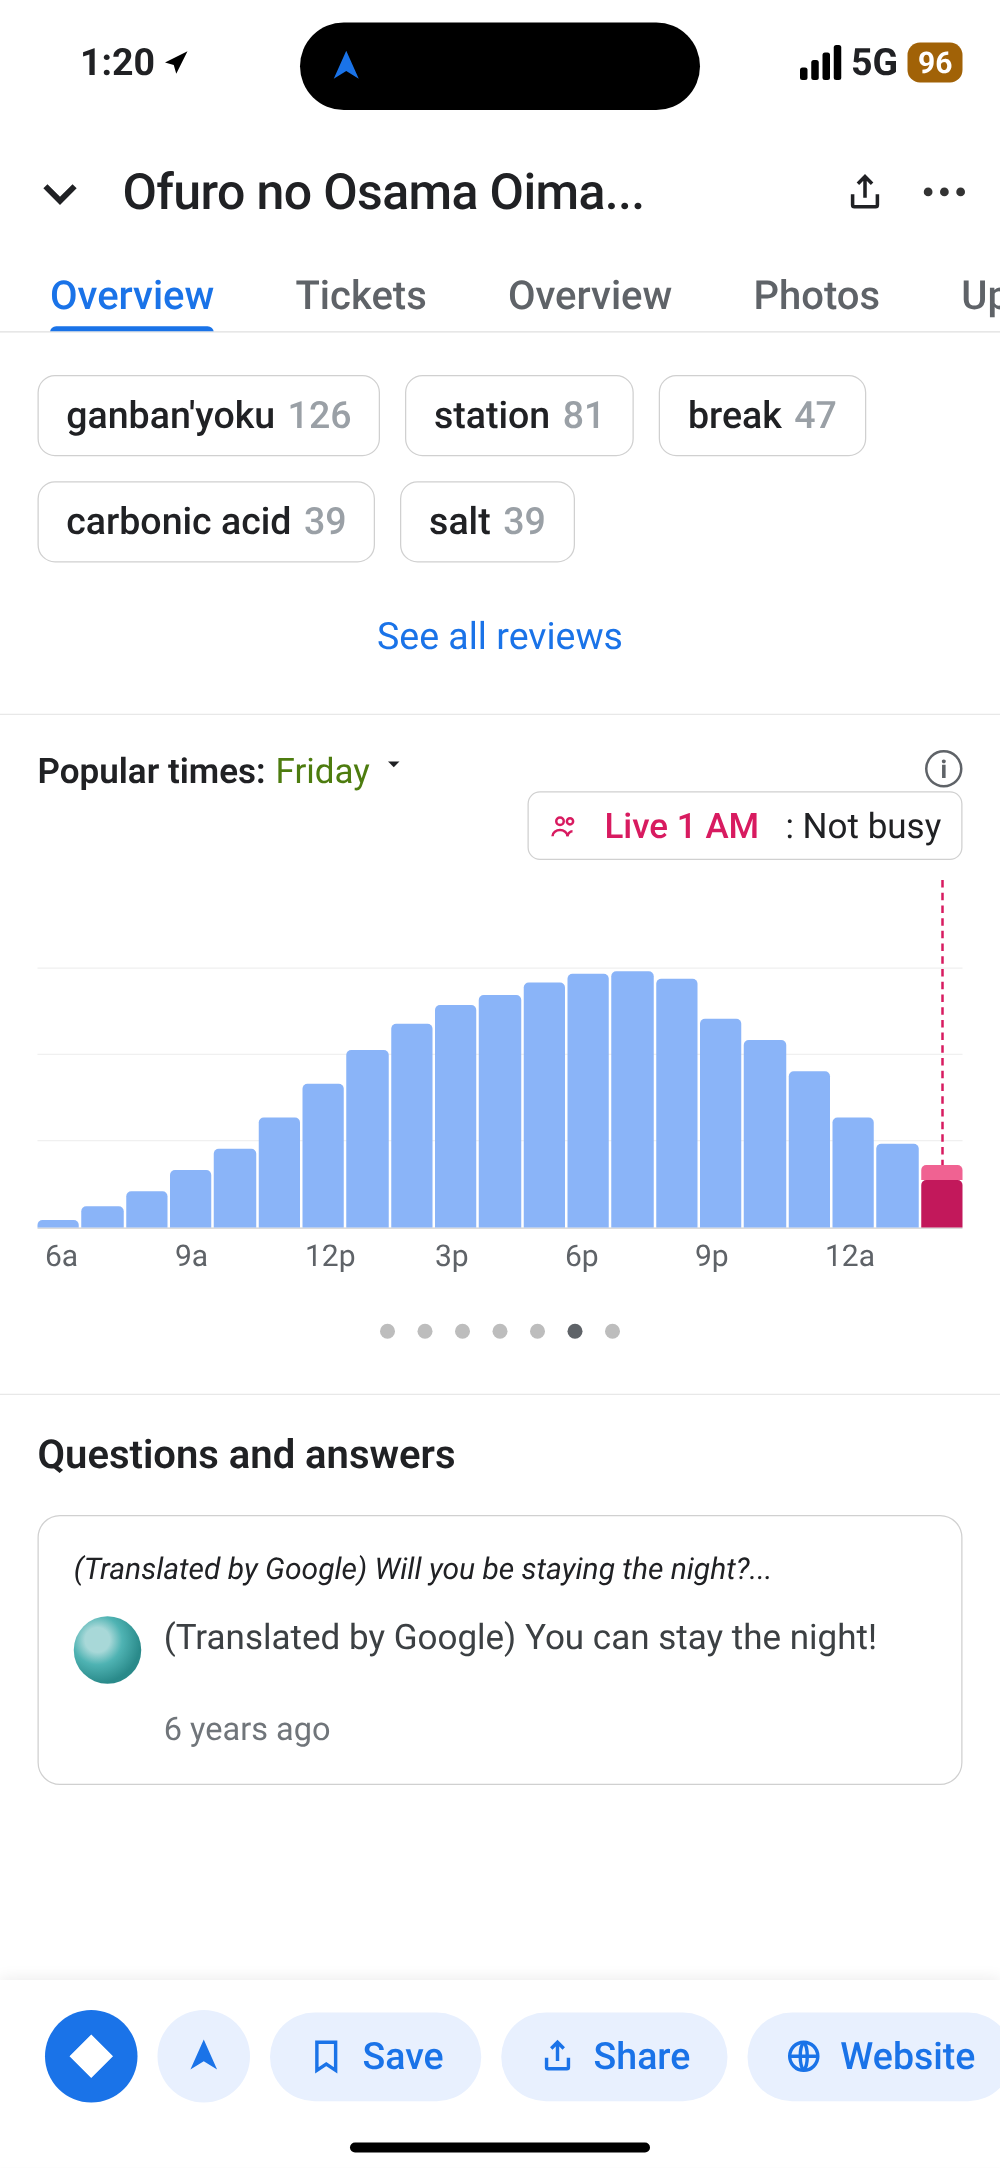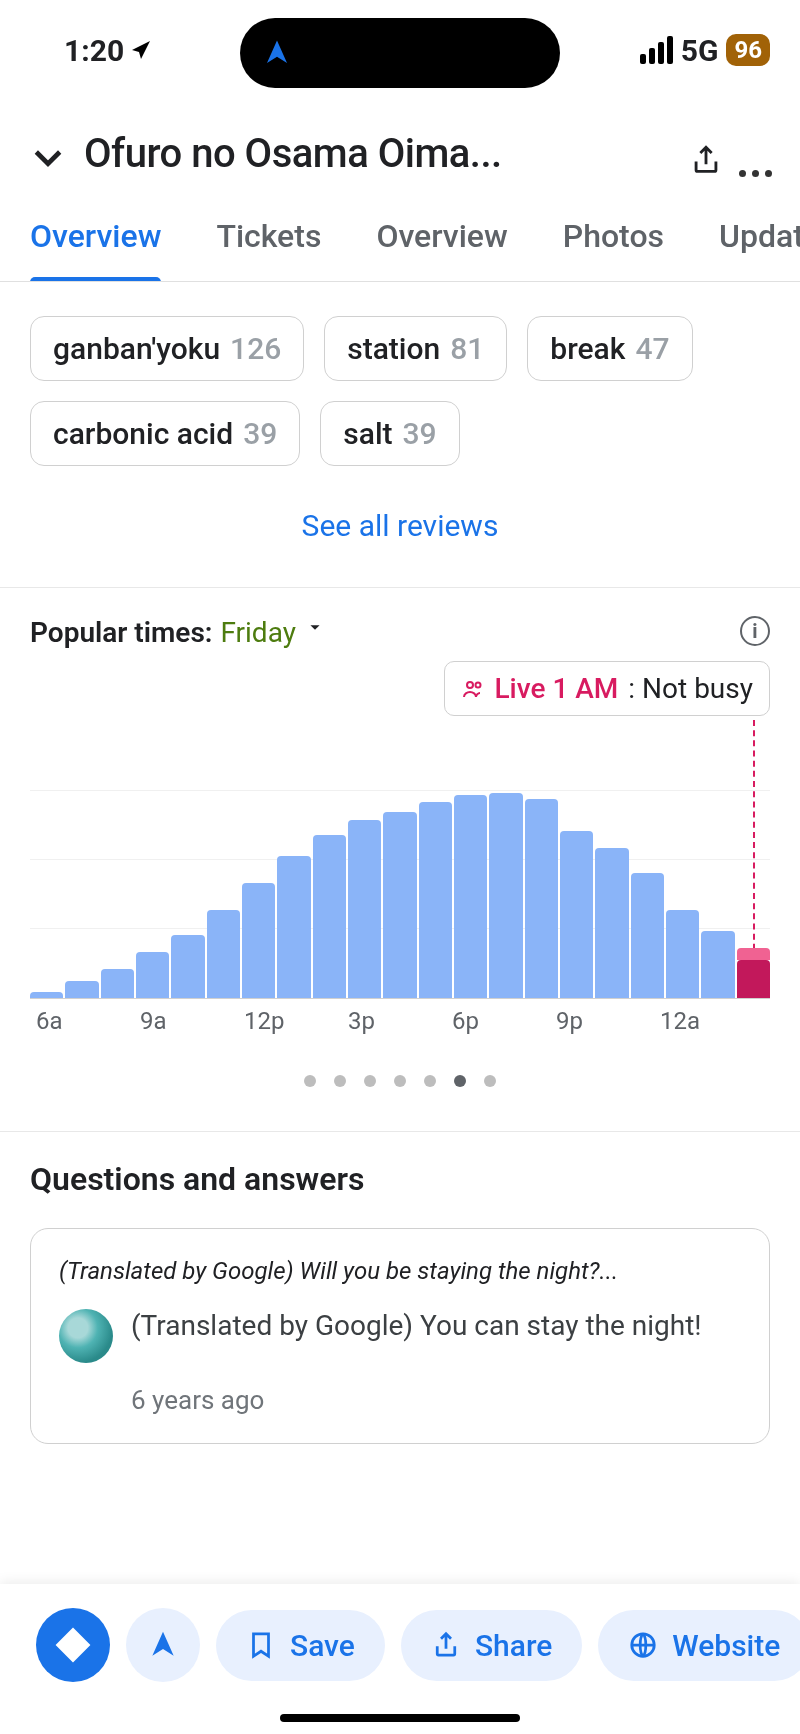--- a/index.html
+++ b/index.html
@@ -42,42 +42,42 @@
   .signal span:nth-child(2){height:16px}
   .signal span:nth-child(3){height:22px}
   .signal span:nth-child(4){height:28px}
   .battery-badge {
     background:#a16207; color:#fff; border-radius:10px;
     padding: 2px 8px; font-size: 24px; font-weight:700;
   }
 
   
   .header {
-    display:flex; align-items:flex-end; gap: 16px;
+    display:flex; align-items:center; gap: 30px;
     padding: 30px 28px 40px 28px;
   }
   .header .title {
     flex: 1; font-size: 40px; font-weight: 500;
     white-space: nowrap; overflow: hidden; text-overflow: ellipsis;
     letter-spacing: -0.5px;
   }
   .icon-btn { display:flex; align-items:center; justify-content:center; }
   .more-dots { display:flex; gap:6px; }
   .more-dots span { width:7px; height:7px; background:#333; border-radius:50%; }
 
   
   .tabs {
     display:flex; gap: 55px;
     padding: 0 30px;
     border-bottom: 1px solid #e0e0e0;
     font-size: 32px; font-weight:500;
     color: #5f6368;
     overflow:hidden;
   }
-  .tab { padding-bottom: 26px; position:relative; white-space:nowrap; }
+  .tab { padding-bottom: 10px; position:relative; white-space:nowrap;margin-left:10px; }
   .tab.active { color:#1a73e8; }
   .tab.active::after {
     content:""; position:absolute; left:0; right:0; bottom:-1px;
     height:5px; background:#1a73e8; border-radius:5px 5px 0 0;
   }
 
   
   .chips-section { padding: 34px 30px 0 30px; }
   .chips-row { display:flex; flex-wrap:wrap; gap: 20px 20px; }
   .chip {
@@ -101,23 +101,23 @@
   .info-icon {
     position:absolute; right:30px; top:28px;
     width:30px; height:30px; border:2px solid #5f6368; border-radius:50%;
     display:flex; align-items:center; justify-content:center;
     color:#5f6368; font-weight:700; font-size:20px;
   }
 
   
   .chart-wrap { position:relative; padding: 60px 0 10px 0; }
   .live-badge {
-    position:absolute; top:12px; right:0;
+    position:absolute; top:0; right:0;
     border:1px solid #d0d0d0; border-radius:10px;
-    padding:10px 16px; font-size:28px; display:flex; gap:10px; align-items:center;
+    padding:10px 16px; font-size:28px; display:flex; gap:21px; align-items:center;
     background:#fff;
   }
   .live-badge .pink { color:#d81b60; font-weight:500; }
   .live-badge svg { width:24px; height:24px; }
   .chart-area {
     position:relative; margin-top: 80px;
     height: 210px;
     border-bottom:1px solid #d0d0d0;
   }
   .gridline {

